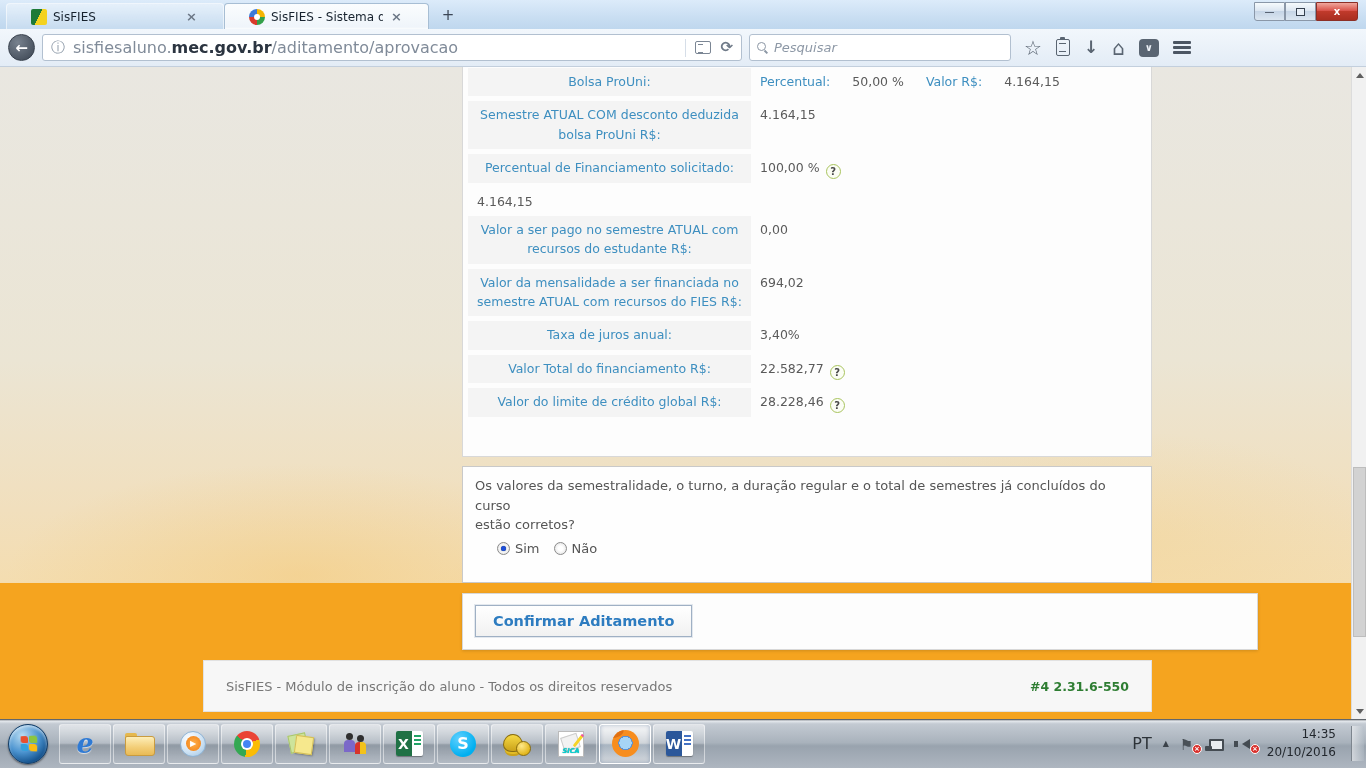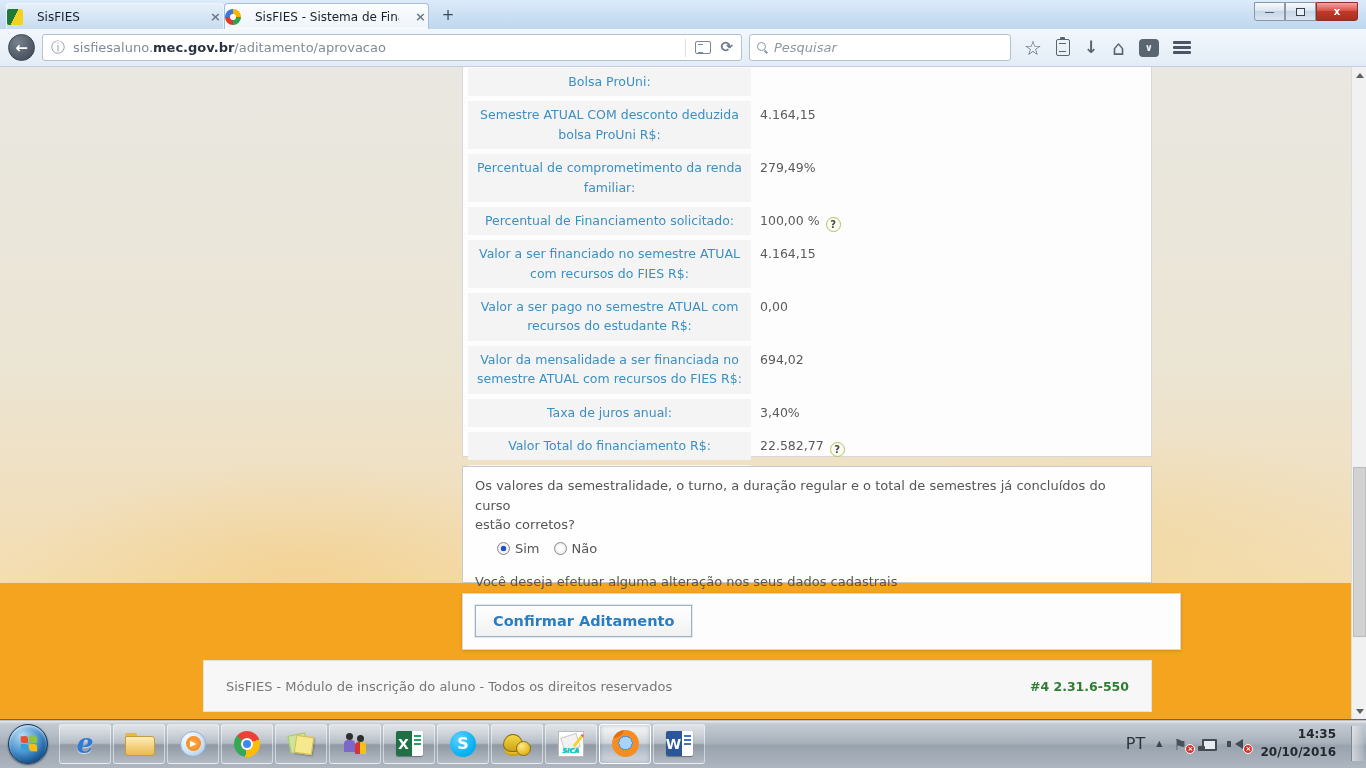--- a/index.html
+++ b/index.html
@@ -4,21 +4,21 @@
 <style>
   * { margin:0; padding:0; box-sizing:border-box; }
   html,body { width:1366px; height:768px; overflow:hidden;
     font-family:"DejaVu Sans","Liberation Sans",sans-serif; }
   body { position:relative; background:#e9e7e1; }
 
   
   .tabstrip { position:absolute; top:0; left:0; right:0; height:29px;
     background:linear-gradient(180deg,#dcebfa 0%,#c9def2 60%,#bfd7ee 100%);
     display:flex; align-items:flex-end; }
-  .tab { height:26px; display:flex; align-items:center; gap:14px; padding:0 0;
+  .tab { height:26px; display:flex; align-items:center; gap:6px; padding:0 24px;
     border-radius:4px 4px 0 0; font-size:12px; color:#17222e; cursor:default; }
   .tab.inactive { margin-left:6px; width:218px;
     background:linear-gradient(rgba(255,255,255,.35),rgba(255,255,255,.12));
     border:1px solid rgba(255,255,255,.55); border-bottom:none; }
   .tab.active { width:205px; background:linear-gradient(#fbfdfe,#eef4fa);
     border:1px solid #a7bed4; border-bottom:none; box-shadow:0 -1px 2px rgba(255,255,255,.8) inset; }
   .tab-title { flex:1; overflow:hidden; white-space:nowrap; }
   .tab-close { color:#6d7887; font-size:13px; font-weight:bold; padding:0 2px; }
   .favicon { width:16px; height:16px; flex:none; }
   .fav-flag { background:linear-gradient(115deg,#1d7a37 48%,#f4d21f 48%); border-radius:2px; }
@@ -48,21 +48,21 @@
     background:linear-gradient(#f2f7fc,#e3ecf6); border-bottom:1px solid #c3cfdd;
     display:flex; align-items:center; padding:0 8px; gap:7px; }
   .back-btn { width:27px; height:27px; border-radius:50%; flex:none;
     background:radial-gradient(circle at 35% 30%,#7d8violet,#68737f 10%,#4c5663 70%,#39424e);
     background:radial-gradient(circle at 35% 30%,#78828e,#4c5663 70%,#39424e);
     border:1px solid #39424e; color:#fff; font-size:15px; font-weight:bold;
     display:flex; align-items:center; justify-content:center; }
   .urlbar { height:27px; width:700px; background:#fff; border:1px solid #b2c0d0; border-radius:3px;
     display:flex; align-items:center; padding:0 8px; gap:8px; }
   .info-icon { color:#8a97a6; font-size:14px; }
-  .url-text { font-size:13px; color:#808b99; white-space:nowrap; overflow:hidden; flex:1; }
+  .url-text { font-size:16px; color:#808b99; white-space:nowrap; overflow:hidden; flex:1; }
   .url-text .domain { color:#2b3440; font-weight:bold; }
   .url-tools { display:flex; align-items:center; gap:9px; border-left:1px solid #d6dee8;
     padding-left:9px; height:18px; }
   .reader-icon { width:16px; height:13px; border:1.4px solid #7b8694; border-radius:2px; position:relative; }
   .reader-icon::before { content:""; position:absolute; left:2px; top:2px; width:5px; height:7px;
     border-top:1px solid #7b8694; border-bottom:1px solid #7b8694; }
   .reload-icon { font-size:15px; color:#6f7a88; font-weight:bold; line-height:1; }
   .searchbox { height:27px; width:262px; background:#fff; border:1px solid #b2c0d0; border-radius:3px;
     display:flex; align-items:center; padding:0 7px; gap:6px; }
   .mag-icon { width:11px; height:11px; position:relative; flex:none; }
@@ -112,21 +112,21 @@
     background:#fefefe; border:1px solid #c9c9c9; padding:9px 12px; font-size:13px; color:#555;
     line-height:1.5; }
   .radio-line { margin:4px 0 0 22px; display:flex; align-items:center; }
   .radio { width:13px; height:13px; border-radius:50%; border:1px solid #8b8b8b; flex:none;
     background:radial-gradient(#ffffff 30%,#dcdcdc); position:relative; margin-right:5px; }
   .radio.checked::after { content:""; position:absolute; left:3px; top:3px; width:5px; height:5px;
     border-radius:50%; background:#1d4ed8; box-shadow:0 0 1px #123; }
   .radio-lbl { margin-right:14px; }
   .q2-wrap { display:flex; justify-content:space-between; align-items:flex-end; margin-top:14px; }
 
-  .button-strip { position:absolute; left:462px; top:526px; width:719px; height:57px;
+  .button-strip { position:absolute; left:462px; top:526px; width:796px; height:57px;
     background:#fdfdfd; border:1px solid #d8d8d8; box-shadow:0 1px 3px rgba(0,0,0,.15); }
   .confirm-btn { position:absolute; left:12px; top:11px; padding:7px 17px;
     font-size:14.5px; font-weight:bold; color:#2d7cc0;
     background:linear-gradient(#ffffff,#f1f1f1); border:1px solid #9fb0c4;
     box-shadow:0 0 0 1px #e3e8ee; cursor:pointer; font-family:"DejaVu Sans",sans-serif; }
 
   .footer-box { position:absolute; left:203px; top:593px; width:949px; height:52px;
     background:#f7f7f7; border:1px solid #e2e2e2; display:flex; align-items:center;
     justify-content:space-between; padding:0 22px; }
   .footer-text { font-size:13px; color:#777; }
@@ -241,21 +241,21 @@
     margin-bottom:2px; background:#e8ecf0; }
   .net-glyph::after { content:""; position:absolute; left:-6px; bottom:-2px; width:7px; height:5px;
     background:#444b52; border-radius:1px; }
   .spk-glyph { width:0; height:0; border-top:5px solid transparent; border-bottom:5px solid transparent;
     border-right:8px solid #444b52; position:relative; margin-bottom:4px; margin-left:4px; }
   .spk-glyph::before { content:""; position:absolute; left:-8px; top:-3px; width:4px; height:6px;
     background:#444b52; }
   .badge { position:absolute; right:-4px; bottom:-1px; width:10px; height:10px; border-radius:50%;
     background:#d9302c; color:#fff; font-size:7px; font-weight:bold; display:flex;
     align-items:center; justify-content:center; border:1px solid #fff; }
-  .tray-clock { text-align:right; font-size:12px; line-height:1.45; color:#23282e; padding-right:4px;font-weight:bold; }
+  .tray-clock { text-align:right; font-size:12px; line-height:1.45; color:#23282e; padding-right:4px; }
   .show-desktop { width:13px; align-self:stretch; border-left:1px solid #7d858e;
     background:linear-gradient(90deg,rgba(255,255,255,.5),rgba(180,190,200,.4)); }
 </style>
 </head>
 <body>
 
 <div class="tabstrip">
   <div class="tab inactive">
     <span class="favicon fav-flag"></span>
     <span class="tab-title">SisFIES</span>
@@ -304,39 +304,43 @@
   </div>
 </div>
 
 <div class="viewport">
   <div class="orange-band"></div>
 
   <div class="main-panel">
 
     <div class="frow">
       <div class="frow-label">Bolsa ProUni:</div>
+      <div class="frow-value">
+        <span class="blue-lbl">Percentual:</span>
+        <span class="vgap"></span>
+        <span>50,00 %</span>
+        <span class="vgap"></span>
+        <span class="blue-lbl">Valor R$:</span>
+        <span class="vgap"></span>
+        <span>4.164,15</span>
+      </div>
     </div>
 
     <div class="frow">
       <div class="frow-label">Semestre ATUAL COM desconto deduzida bolsa ProUni R$:</div>
       <div class="frow-value">4.164,15</div>
     </div>
 
-    <div class="frow">
-      <div class="frow-label">Percentual de comprometimento da renda familiar:</div>
-      <div class="frow-value">279,49%</div>
-    </div>
 
     <div class="frow">
       <div class="frow-label">Percentual de Financiamento solicitado:</div>
       <div class="frow-value"><span>100,00 %</span><span class="help-icon">?</span></div>
     </div>
 
     <div class="frow">
-      <div class="frow-label">Valor a ser financiado no semestre ATUAL com recursos do FIES R$:</div>
       <div class="frow-value">4.164,15</div>
     </div>
 
     <div class="frow">
       <div class="frow-label">Valor a ser pago no semestre ATUAL com recursos do estudante R$:</div>
       <div class="frow-value">0,00</div>
     </div>
 
     <div class="frow">
       <div class="frow-label">Valor da mensalidade a ser financiada no semestre ATUAL com recursos do FIES R$:</div>
@@ -362,32 +366,20 @@
   <div class="question-box">
     <div>
       <span>Os valores da semestralidade, o turno, a duração regular e o total de semestres já concluídos do curso</span><br>
       <span>estão corretos?</span>
     </div>
     <div class="radio-line">
       <span class="radio checked"></span>
       <span class="radio-lbl">Sim</span>
       <span class="radio"></span>
       <span class="radio-lbl">Não</span>
-    </div>
-    <div class="q2-wrap">
-      <div>
-        <span>Você deseja efetuar alguma alteração nos seus dados cadastrais</span><br>
-        <span>ou reduzir o percentual de financiamento?</span>
-      </div>
-      <div class="radio-line" style="margin:0 18px 1px 0">
-        <span class="radio"></span>
-        <span class="radio-lbl">Sim</span>
-        <span class="radio checked"></span>
-        <span class="radio-lbl" style="margin-right:0">Não</span>
-      </div>
     </div>
   </div>
 
   <div class="button-strip">
     <button class="confirm-btn">Confirmar Aditamento</button>
   </div>
 
   <div class="footer-box">
     <span class="footer-text">SisFIES - Módulo de inscrição do aluno - Todos os direitos reservados</span>
     <span class="footer-version">#4 2.31.6-550</span>

